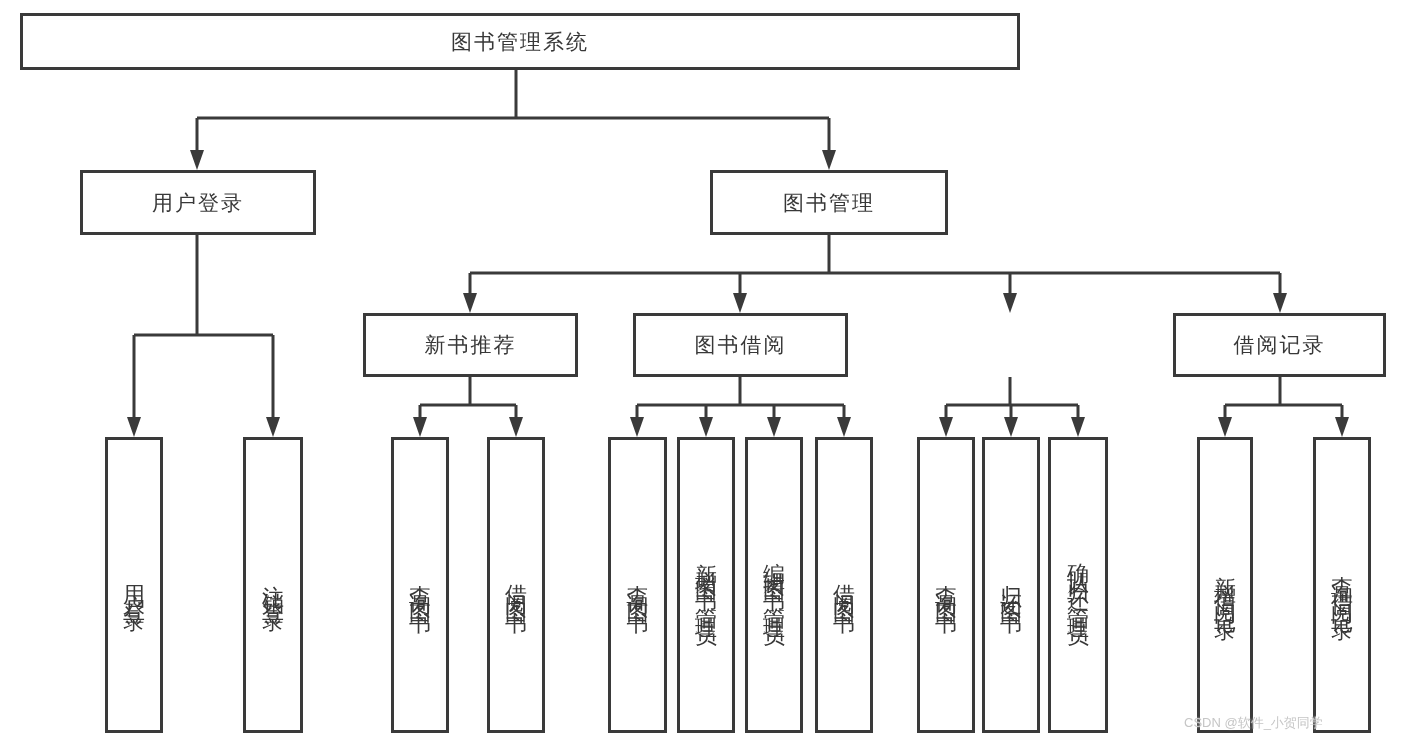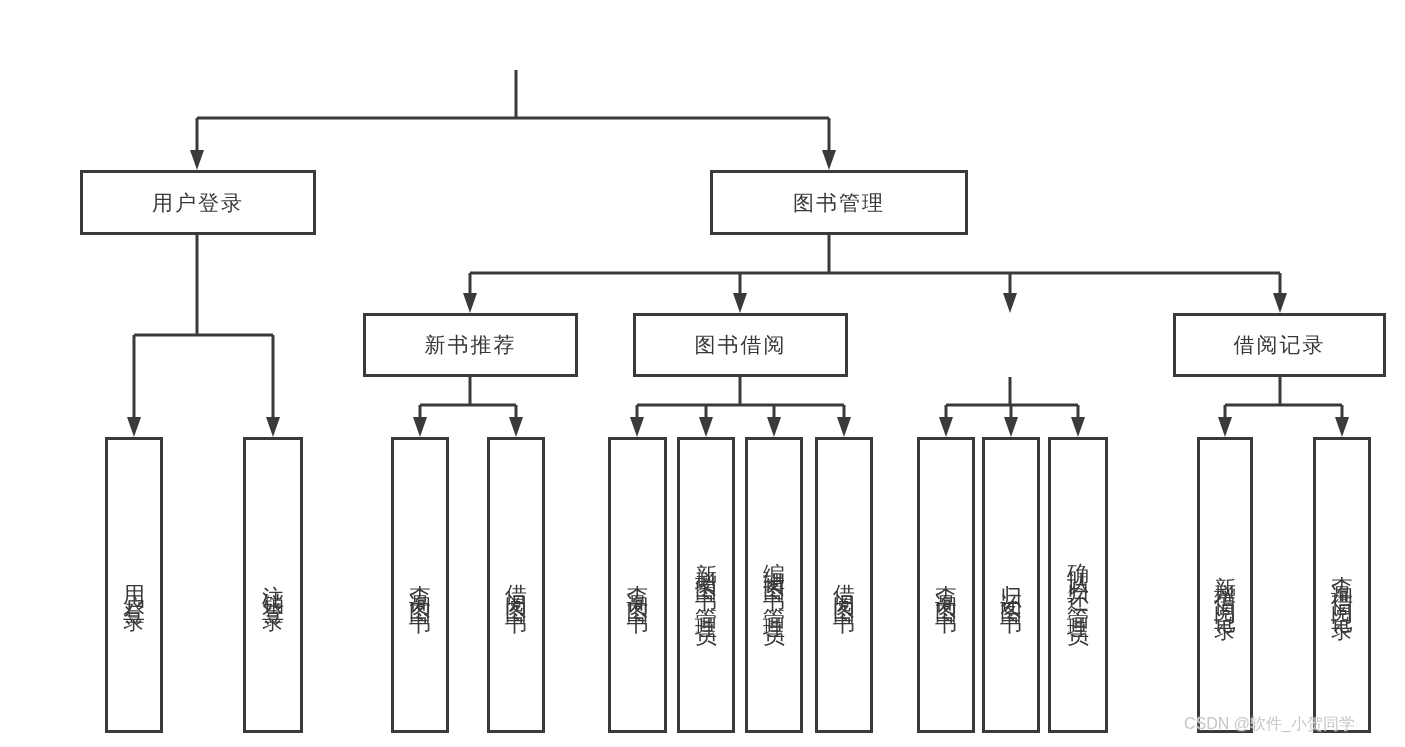--- a/index.html
+++ b/index.html
@@ -23,21 +23,21 @@
   }
   .hbox .lbl{
     font-size:21px;letter-spacing:2px;color:var(--text);white-space:nowrap;
   }
   .vbox .lbl{
     writing-mode:vertical-rl;text-orientation:mixed;
     font-size:22px;line-height:1.1;letter-spacing:9px;color:var(--text);
   }
   .watermark{
     position:absolute;left:1184px;top:714px;
-    font-size:16px;color:var(--wm);white-space:nowrap;
+    font-size:13px;color:var(--wm);white-space:nowrap;
     text-shadow:0 0 2px #ffffff;
   }
 </style>
 </head>
 <body>
 
 <div class="stage">
 
   <svg class="connectors" width="1405" height="747" viewBox="0 0 1405 747" aria-hidden="true">
     <g stroke="#3a3a3a" stroke-width="3" fill="none">
@@ -72,25 +72,28 @@
       <polygon points="767,417 781,417 774,437"></polygon>
       <polygon points="837,417 851,417 844,437"></polygon>
       <polygon points="939,417 953,417 946,437"></polygon>
       <polygon points="1004,417 1018,417 1011,437"></polygon>
       <polygon points="1071,417 1085,417 1078,437"></polygon>
       <polygon points="1218,417 1232,417 1225,437"></polygon>
       <polygon points="1335,417 1349,417 1342,437"></polygon>
     </g>
   </svg>
 
+  <div class="box hbox" style="left:20px;top:13px;width:1000px;height:57px">
+    <span class="lbl">图书管理系统</span>
+  </div>
 
   <div class="box hbox" style="left:80px;top:170px;width:236px;height:65px">
     <span class="lbl">用户登录</span>
   </div>
-  <div class="box hbox" style="left:710px;top:170px;width:258px;height:65px">
+  <div class="box hbox" style="left:710px;top:170px;width:238px;height:65px">
     <span class="lbl">图书管理</span>
   </div>
 
   <div class="box hbox" style="left:633px;top:313px;width:215px;height:64px">
     <span class="lbl">图书借阅</span>
   </div>
   <div class="box hbox" style="left:363px;top:313px;width:215px;height:64px">
     <span class="lbl">新书推荐</span>
   </div>
   <div class="box hbox" style="left:1173px;top:313px;width:213px;height:64px">

